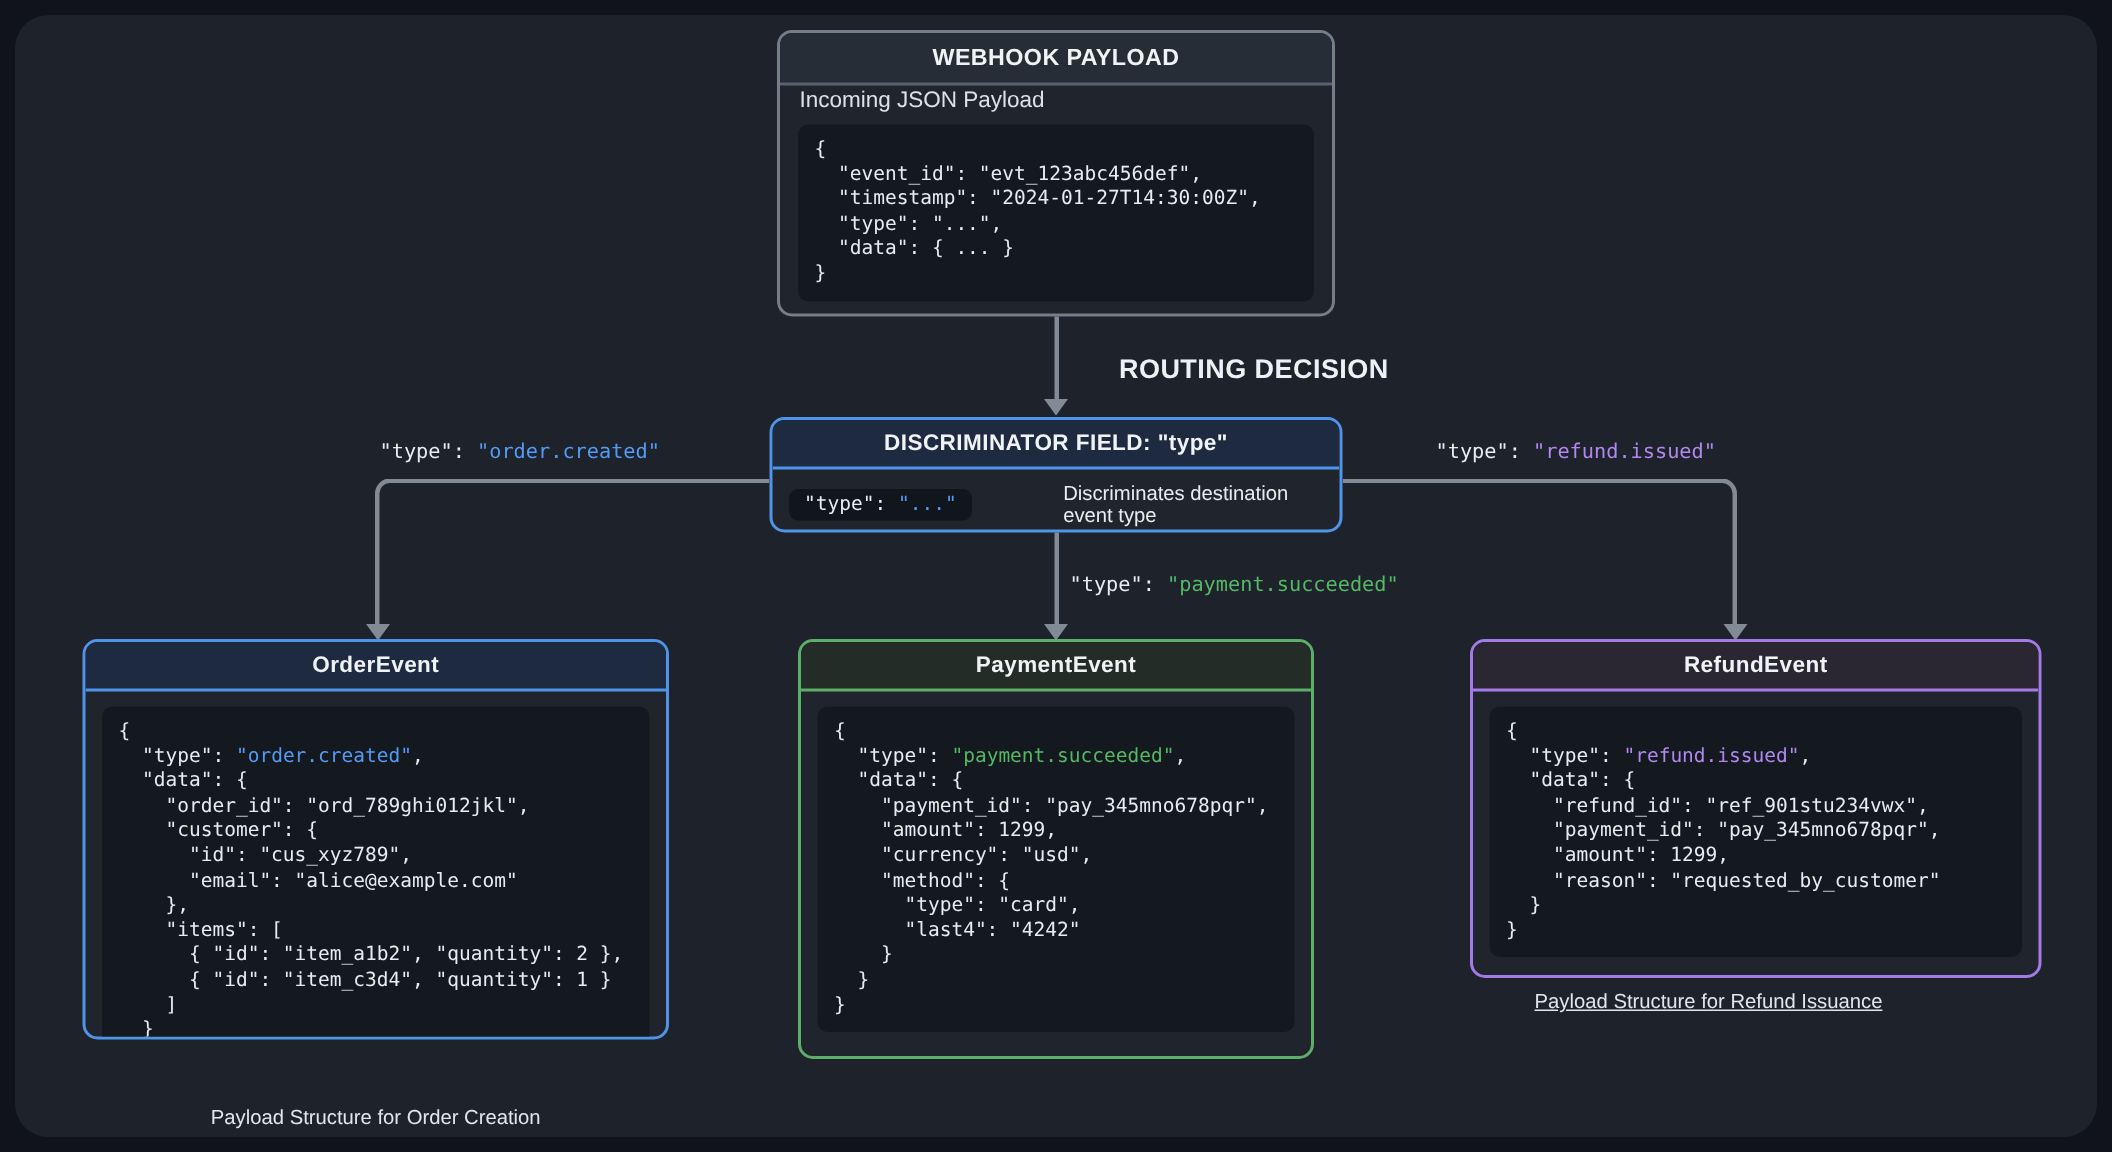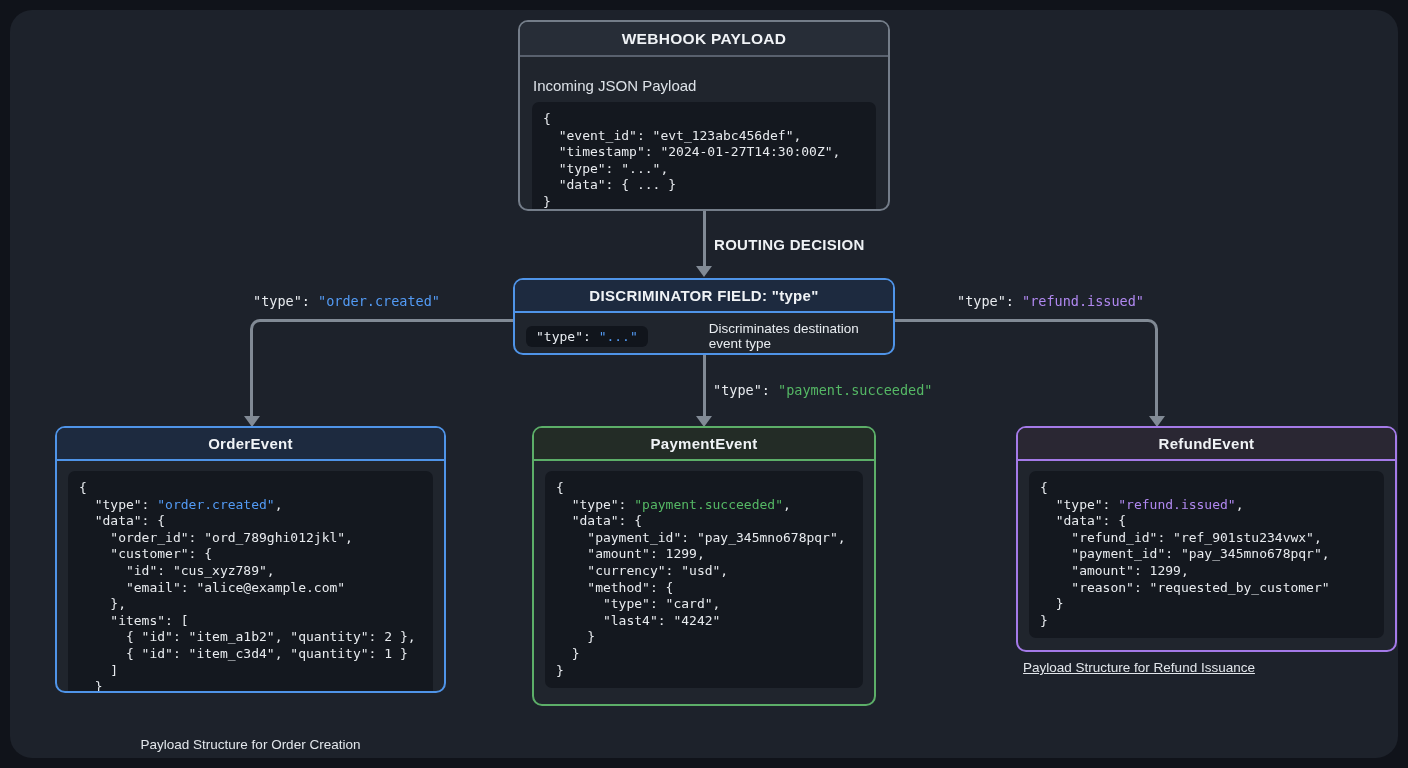--- a/index.html
+++ b/index.html
@@ -5,21 +5,21 @@
   html,body{margin:0;padding:0;background:#10131a;}
   *{box-sizing:border-box;}
   .canvas{position:relative;width:1408px;height:768px;background:#10131a;overflow:hidden;
           font-family:"Liberation Sans",sans-serif;color:#e9edf2;}
   .stage{position:absolute;left:10px;top:10px;right:10px;bottom:10px;background:#1d222b;border-radius:22px;}
 
   
   .node{position:absolute;border-radius:10px;background:#20252d;overflow:hidden;}
   .node-header{text-align:center;font-weight:bold;font-size:15px;letter-spacing:.3px;color:#f0f3f6;
                display:flex;align-items:center;justify-content:center;}
-  .node-body{padding:19px 12px;}
+  .node-body{padding:0 12px;}
 
   .node.gray{border:2px solid #747d89;}
   .node.gray .node-header{height:35px;background:#272d37;border-bottom:2px solid #59616e;font-size:15.5px;}
 
   .node.blue{border:2.5px solid #4f94e8;}
   .node.blue .node-header{background:#1d2a3f;border-bottom:2px solid #4f94e8;}
 
   .node.green{border:2.5px solid #5cae68;}
   .node.green .node-header{background:#232c26;border-bottom:2px solid #5cae68;}
 
@@ -46,21 +46,21 @@
   .disc-desc{font-size:13.5px;color:#e9edf1;padding-left:48px;}
 
   
   .vline{position:absolute;width:3px;background:#818a95;}
   .elbow{position:absolute;}
   .elbow.left{border-top:3px solid #818a95;border-left:3px solid #818a95;border-top-left-radius:10px;}
   .elbow.right{border-top:3px solid #818a95;border-right:3px solid #818a95;border-top-right-radius:10px;}
   .arrow-down{position:absolute;width:0;height:0;border-left:8px solid transparent;
               border-right:8px solid transparent;border-top:11px solid #818a95;}
 
-  .flow-label{position:absolute;font-weight:bold;font-size:15px;letter-spacing:.3px;color:#eef1f4;}
+  .flow-label{position:absolute;font-weight:bold;font-size:18px;letter-spacing:.3px;color:#eef1f4;margin-left:32px;}
   .branch-label{position:absolute;font-size:13.5px;font-family:"DejaVu Sans Mono",monospace;white-space:pre;color:#e8ebef;}
 
   .caption{position:absolute;text-align:center;font-size:13.5px;color:#e2e6eb;}
 </style>
 </head>
 <body>
 
 <div class="canvas">
   <div class="stage">
 
@@ -140,21 +140,21 @@
             <div class="code-line"><span>    "method": {</span></div>
             <div class="code-line"><span>      "type": "card",</span></div>
             <div class="code-line"><span>      "last4": "4242"</span></div>
             <div class="code-line"><span>    }</span></div>
             <div class="code-line"><span>  }</span></div>
             <div class="code-line"><span>}</span></div>
           </div>
       </div>
     </div>
 
-    <div class="node purple event" style="left:1006px;top:416px;width:381px;height:226px;">
+    <div class="node purple event" style="left:970px;top:416px;width:381px;height:226px;">
       <div class="node-header">RefundEvent</div>
       <div class="node-body">
         <div class="code">
             <div class="code-line"><span>{</span></div>
             <div class="code-line"><span>  "type": </span><span class="tok-purple">"refund.issued"</span><span>,</span></div>
             <div class="code-line"><span>  "data": {</span></div>
             <div class="code-line"><span>    "refund_id": "ref_901stu234vwx",</span></div>
             <div class="code-line"><span>    "payment_id": "pay_345mno678pqr",</span></div>
             <div class="code-line"><span>    "amount": 1299,</span></div>
             <div class="code-line"><span>    "reason": "requested_by_customer"</span></div>

